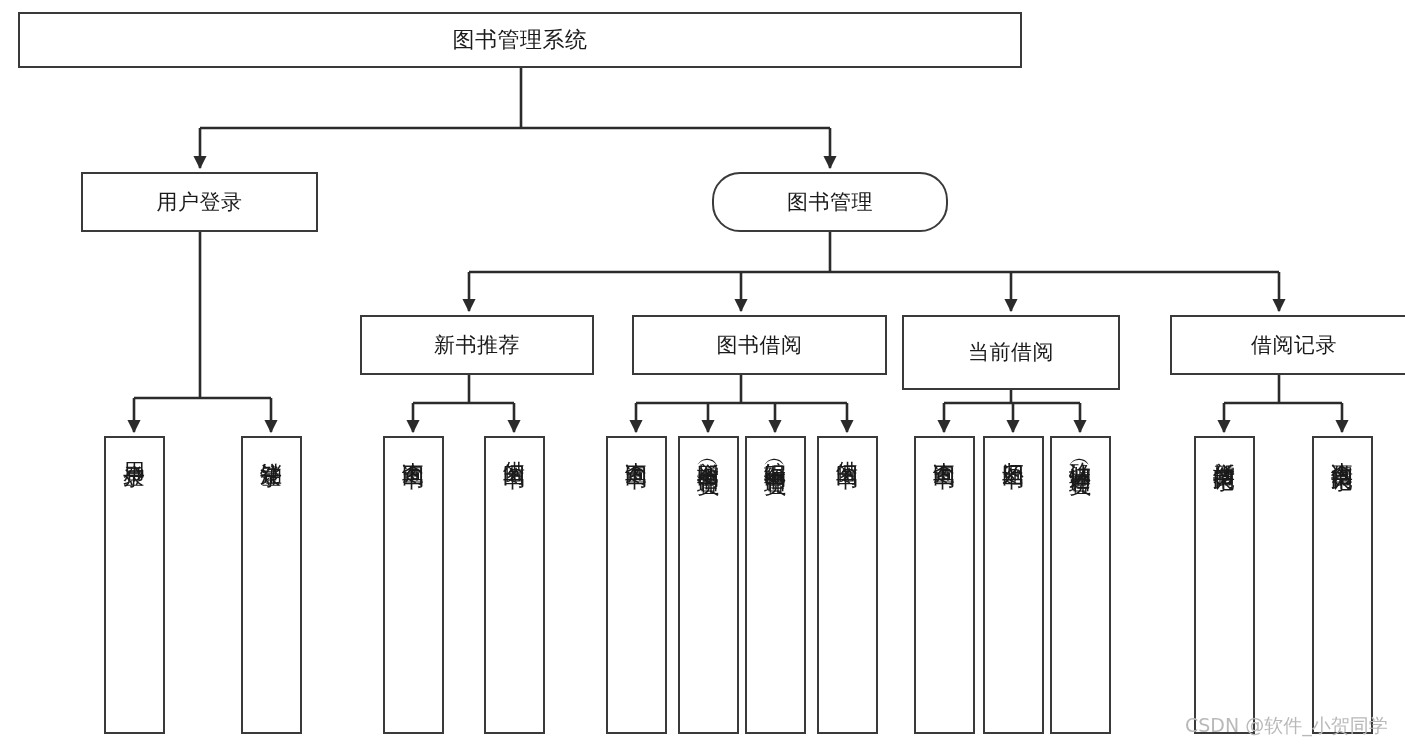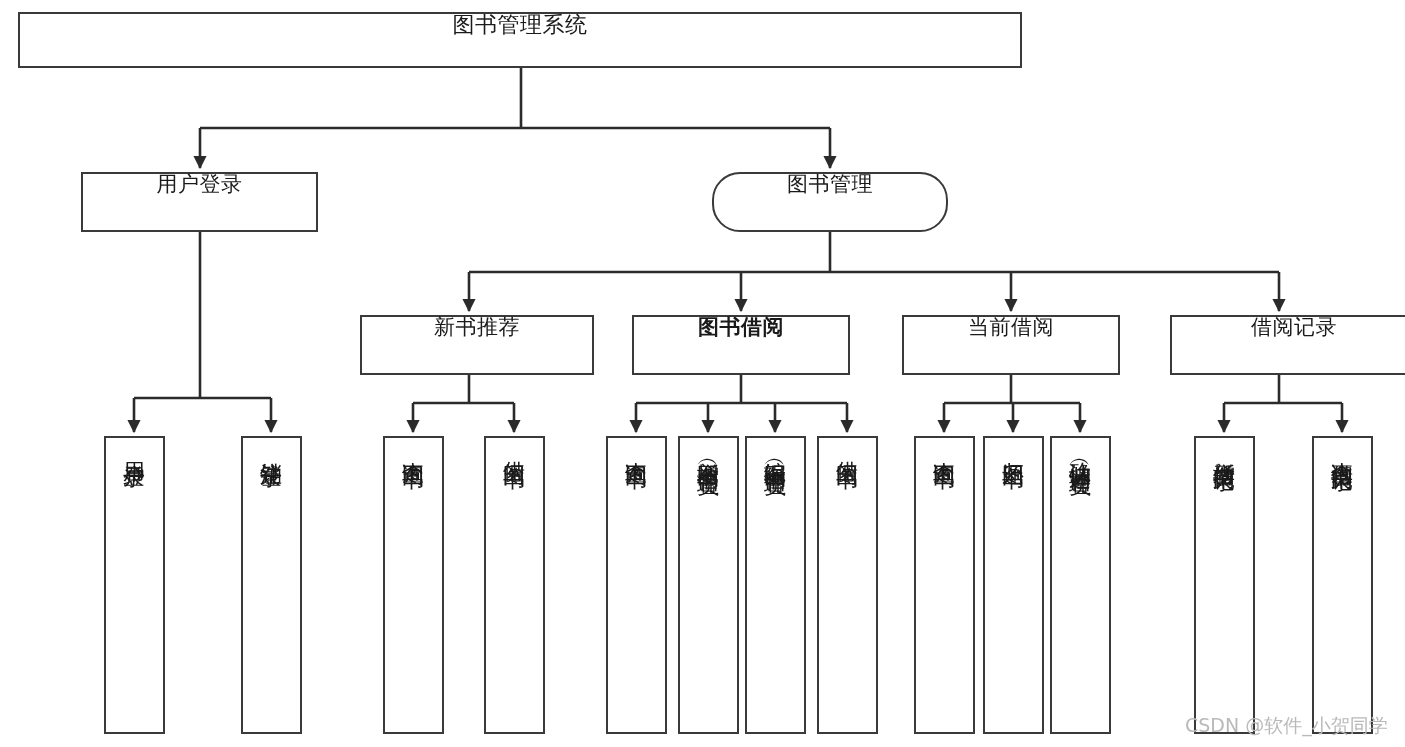--- a/index.html
+++ b/index.html
@@ -23,20 +23,21 @@
     width: 1405px;
     height: 747px;
     pointer-events: none;
   }
   .node {
     position: absolute;
     box-sizing: border-box;
     background: #ffffff;
     border: 2px solid #3a3a3a;
     display: flex;
+    align-items: center;
     justify-content: center;
     color: #1a1a1a;
     z-index: 2;
   }
   .node .lbl {
     display: block;
     text-align: center;
     line-height: 1.0;
     letter-spacing: 0.5px;
   }
@@ -137,25 +138,25 @@
   </div>
 
   <div class="node horiz" style="left:712px; top:172px; width:236px; height:60px;border-radius:28px;">
     <span class="lbl">图书管理</span>
   </div>
 
   <div class="node horiz" style="left:360px; top:315px; width:234px; height:60px;">
     <span class="lbl">新书推荐</span>
   </div>
 
-  <div class="node horiz" style="left:632px; top:315px; width:218px; height:60px;font-weight:bold;">
+  <div class="node horiz" style="left:632px; top:315px; width:255px; height:60px;">
     <span class="lbl">图书借阅</span>
   </div>
 
-  <div class="node horiz" style="left:902px; top:315px; width:218px; height:60px;">
+  <div class="node horiz" style="left:902px; top:315px; width:218px; height:75px;">
     <span class="lbl">当前借阅</span>
   </div>
 
   <div class="node horiz" style="left:1170px; top:315px; width:248px; height:60px;">
     <span class="lbl">借阅记录</span>
   </div>
 
   <div class="node vert" style="left:104px; top:436px; width:61px; height:298px;">
     <span class="lbl">用户登录</span>
   </div>

